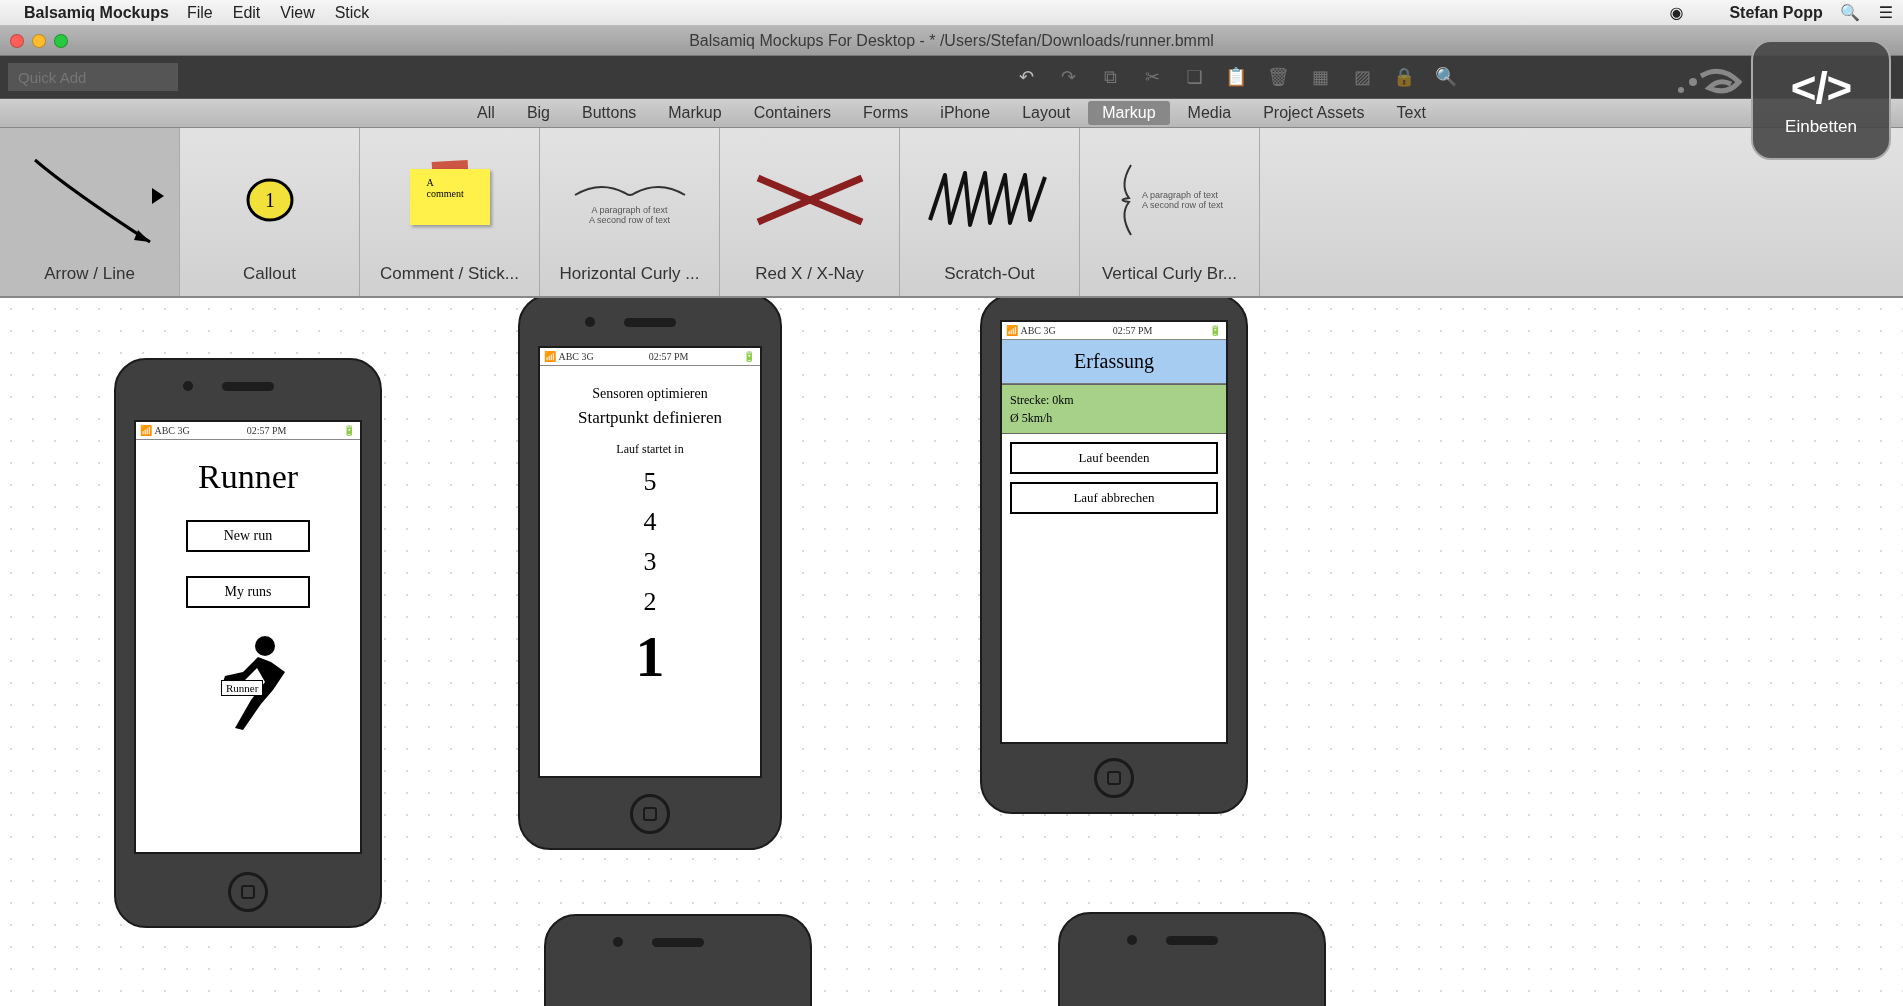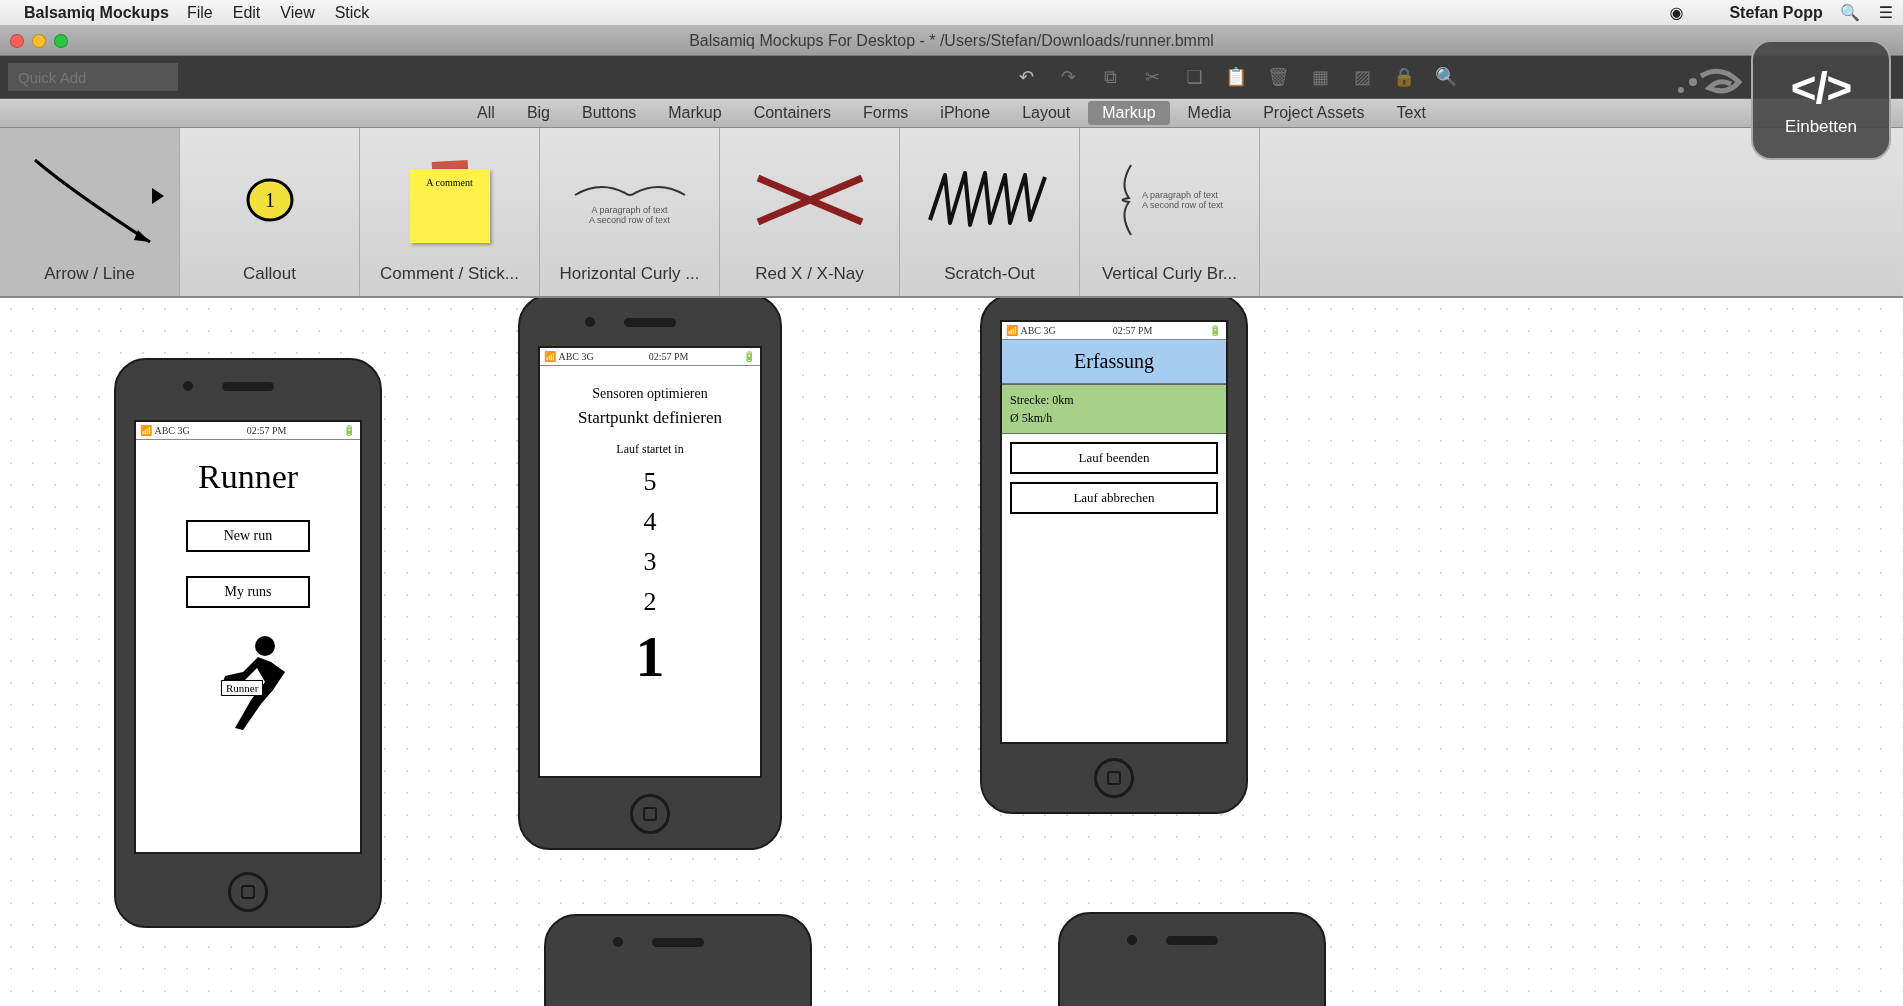--- a/index.html
+++ b/index.html
@@ -174,21 +174,21 @@
         <ellipse cx="25" cy="25" rx="22" ry="20" fill="#f2e13a" stroke="#000" stroke-width="3"></ellipse>
         <text x="25" y="32" text-anchor="middle" font-size="20" font-family="Comic Sans MS">1</text>
       </svg>
     </div>
     <div class="lib-label">Callout</div>
   </div>
   <div class="lib-item">
     <div class="lib-preview">
       <div style="position:relative; width:80px; height:78px;">
         <div style="position:absolute;top:0;left:22px;width:36px;height:14px;background:#c54; transform:rotate(-3deg);"></div>
-        <div style="position:absolute;top:8px;width:80px;height:74px;background:#fff04a;box-shadow:2px 2px 3px rgba(0,0,0,.3);font-size:10px;padding:8px 6px;font-family:'Comic Sans MS',cursive;text-align:center;">A comment</div>
+        <div style="position:absolute;top:8px;width:80px;height:56px;background:#fff04a;box-shadow:2px 2px 3px rgba(0,0,0,.3);font-size:10px;padding:8px 17px;font-family:'Comic Sans MS',cursive;">A comment</div>
       </div>
     </div>
     <div class="lib-label">Comment / Stick...</div>
   </div>
   <div class="lib-item">
     <div class="lib-preview">
       <div style="text-align:center;">
         <svg width="120" height="26">
             <path d="M5 20 Q30 5 55 18 Q60 22 65 18 Q90 5 115 20" stroke="#333" stroke-width="2" fill="none"></path>
           </svg>

